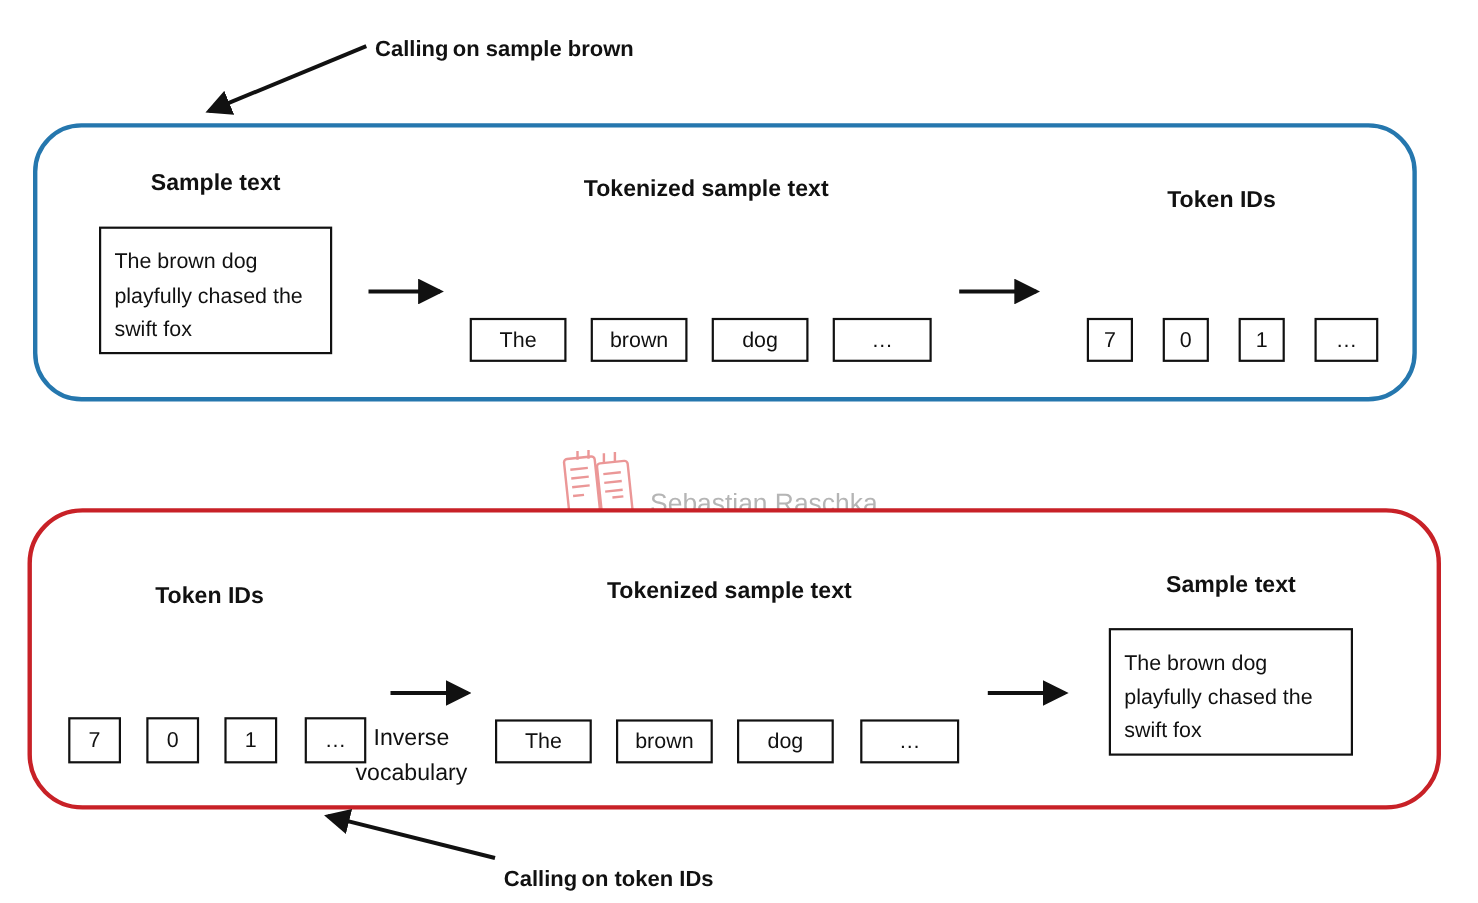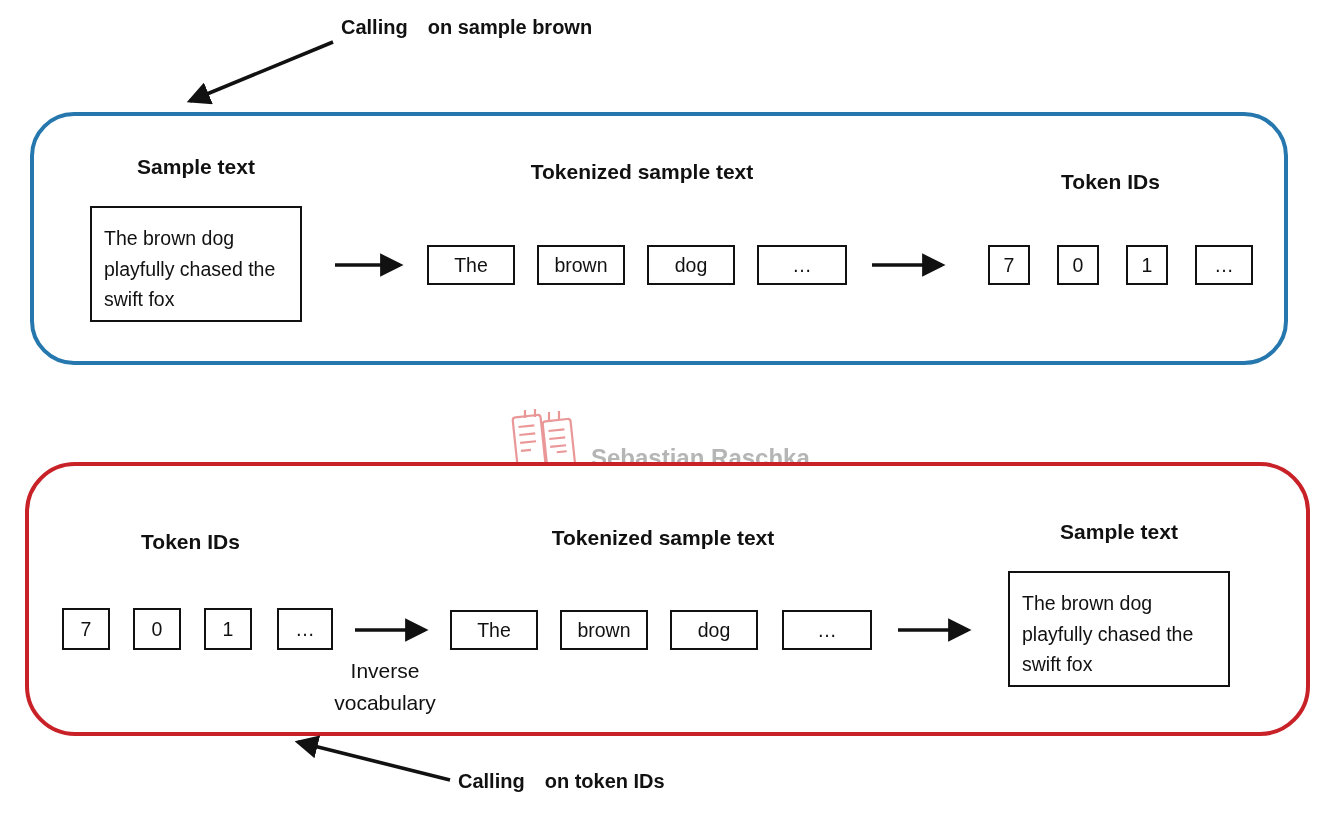--- a/index.html
+++ b/index.html
@@ -11,24 +11,25 @@
     font-family: "Liberation Sans", sans-serif;
     color: #111111;
     overflow: hidden;
   }
   .abs { position: absolute; }
 
   
   .caption {
     display: flex;
     align-items: baseline;
-    gap: 20px;
+    gap: 4px;
     font-size: 20px;
     font-weight: bold;
     white-space: nowrap;
+    margin-top: 18px;
   }
   .caption .code {
     font-family: "Liberation Mono", "DejaVu Sans Mono", monospace;
     font-weight: bold;
     font-size: 19px;
   }
   .code-blue { color: #2577ae; }
   .code-red  { color: #c51f1f; }
 
   
@@ -75,27 +76,28 @@
   }
   .token-box {
     position: absolute;
     border: 2.5px solid #111111;
     box-sizing: border-box;
     display: flex;
     align-items: center;
     justify-content: center;
     font-size: 19.5px;
     background: #ffffff;
+    margin-top: 44px;
   }
 
   
   .watermark-text {
     position: absolute;
     font-size: 24px;
-    font-weight: bold;
+    font-weight: normal;
     color: #b5b5b5;
     white-space: nowrap;
     text-align: center;
   }
 
   svg.overlay {
     position: absolute;
     left: 0; top: 0;
     width: 1344px; height: 821px;
     pointer-events: none;
@@ -147,21 +149,21 @@
 
   <div class="panel panel-decode" style="left:25px; top:462px; width:1285px; height:274px;"></div>
 
   <div class="section-label" style="left:118px; top:530px; width:145px;">Token IDs</div>
 
   <div class="token-box" style="left:62px; top:608px; width:48px; height:42px;">7</div>
   <div class="token-box" style="left:133px; top:608px; width:48px; height:42px;">0</div>
   <div class="token-box" style="left:204px; top:608px; width:48px; height:42px;">1</div>
   <div class="token-box" style="left:277px; top:608px; width:56px; height:42px;">…</div>
 
-  <div class="plain-label" style="left:305px; top:655px; width:160px;">Inverse vocabulary</div>
+  <div class="plain-label" style="left:294px; top:655px; width:160px;">Inverse vocabulary</div>
 
   <div class="section-label" style="left:483px; top:526px; width:360px;">Tokenized sample text</div>
 
   <div class="token-box" style="left:450px; top:610px; width:88px; height:40px;">The</div>
   <div class="token-box" style="left:560px; top:610px; width:88px; height:40px;">brown</div>
   <div class="token-box" style="left:670px; top:610px; width:88px; height:40px;">dog</div>
   <div class="token-box" style="left:782px; top:610px; width:90px; height:40px;">…</div>
 
   <div class="section-label" style="left:1008px; top:520px; width:222px;">Sample text</div>
 

